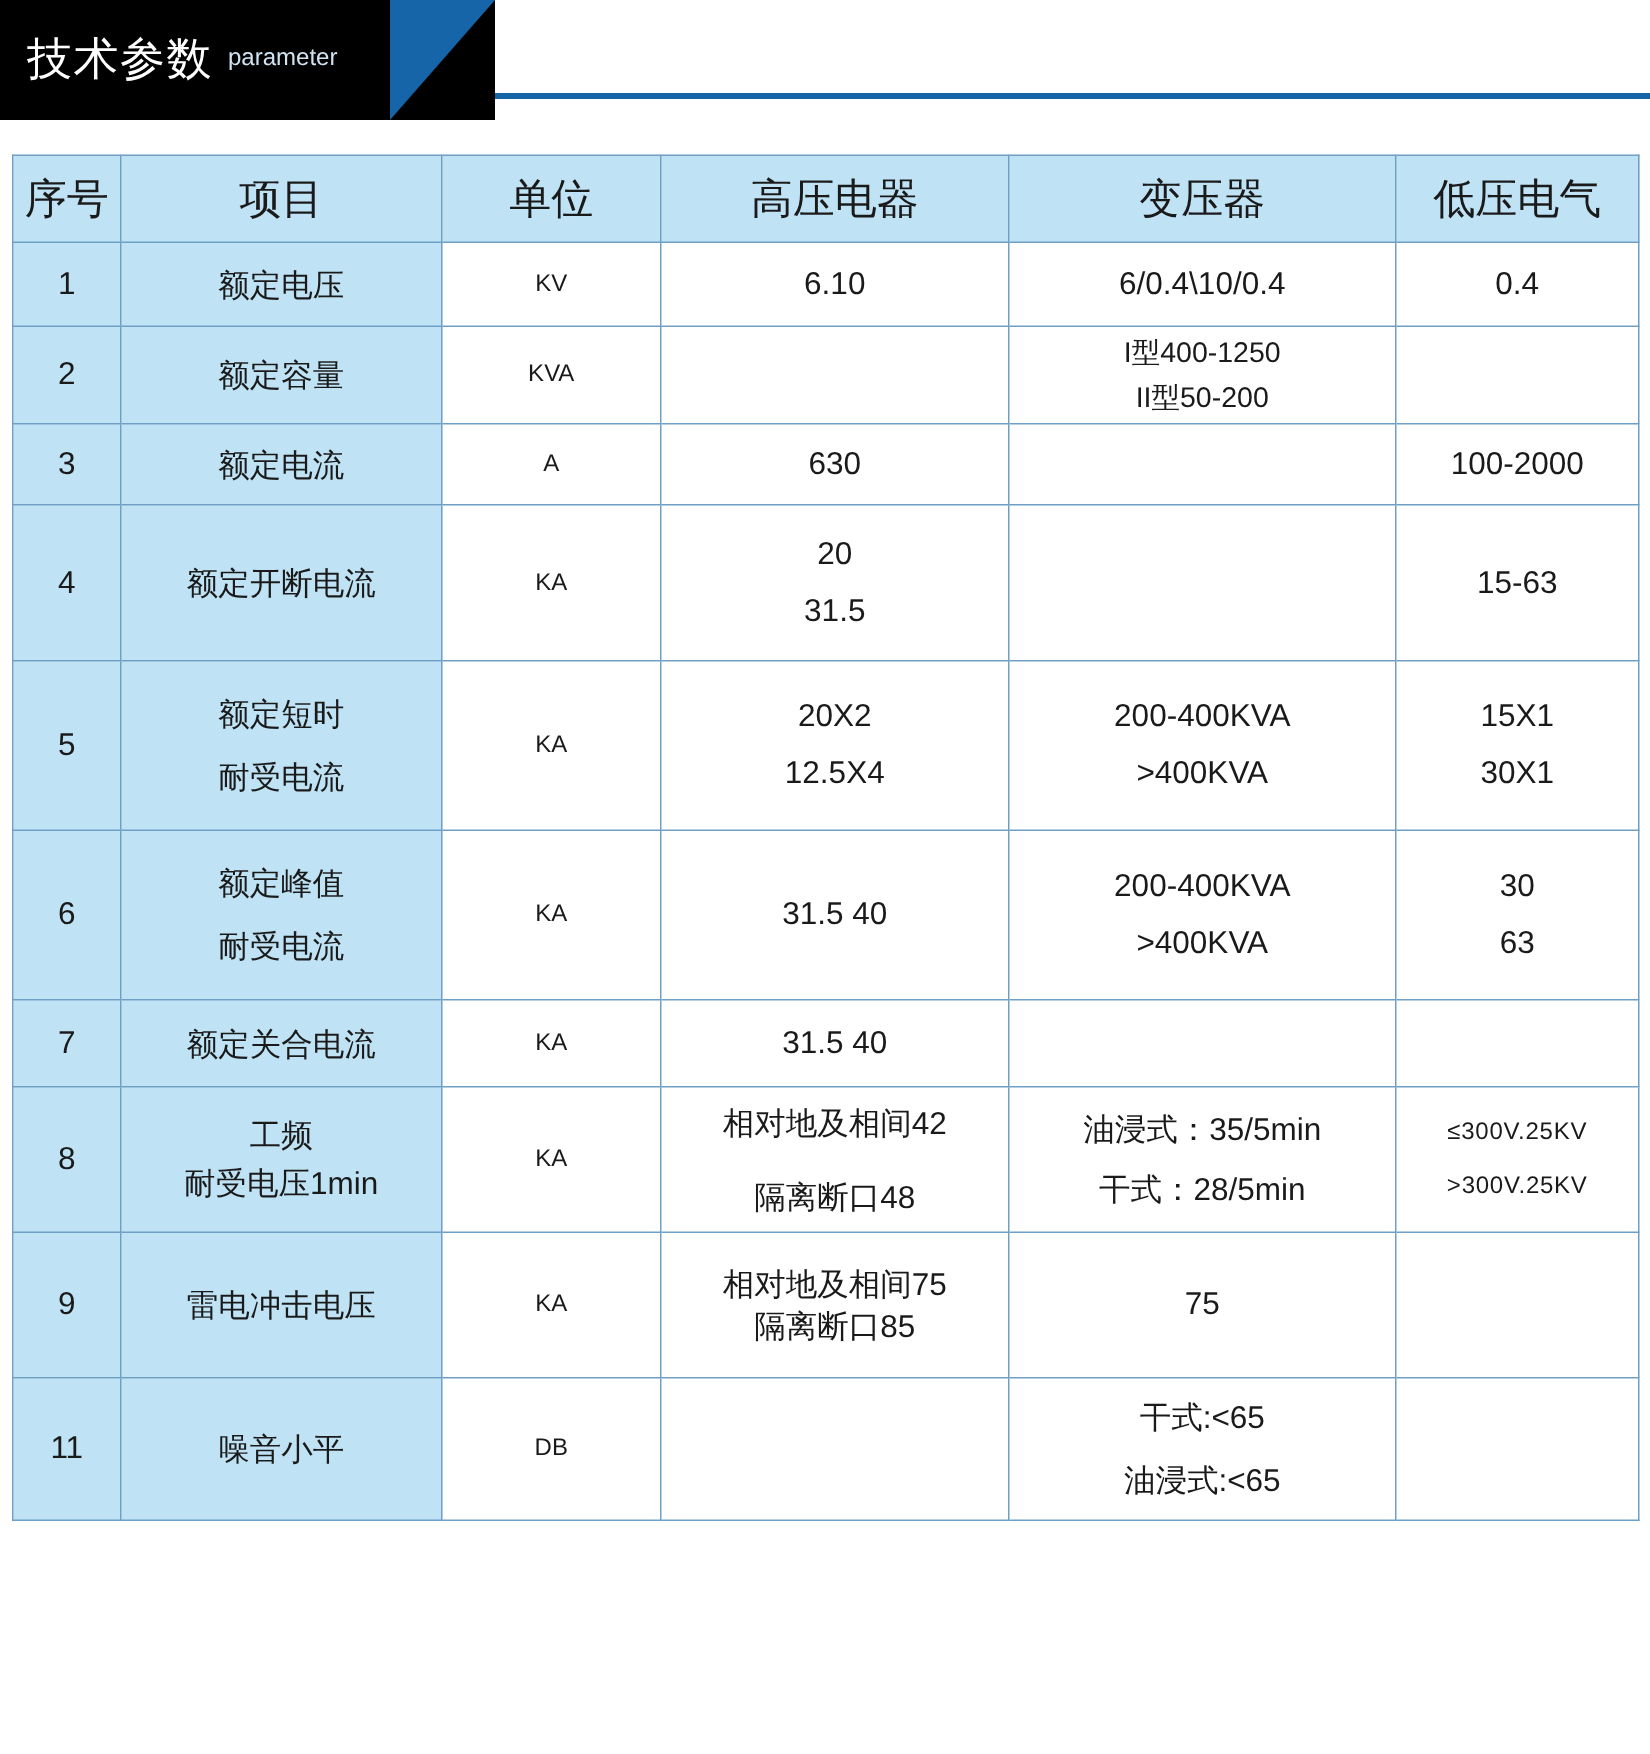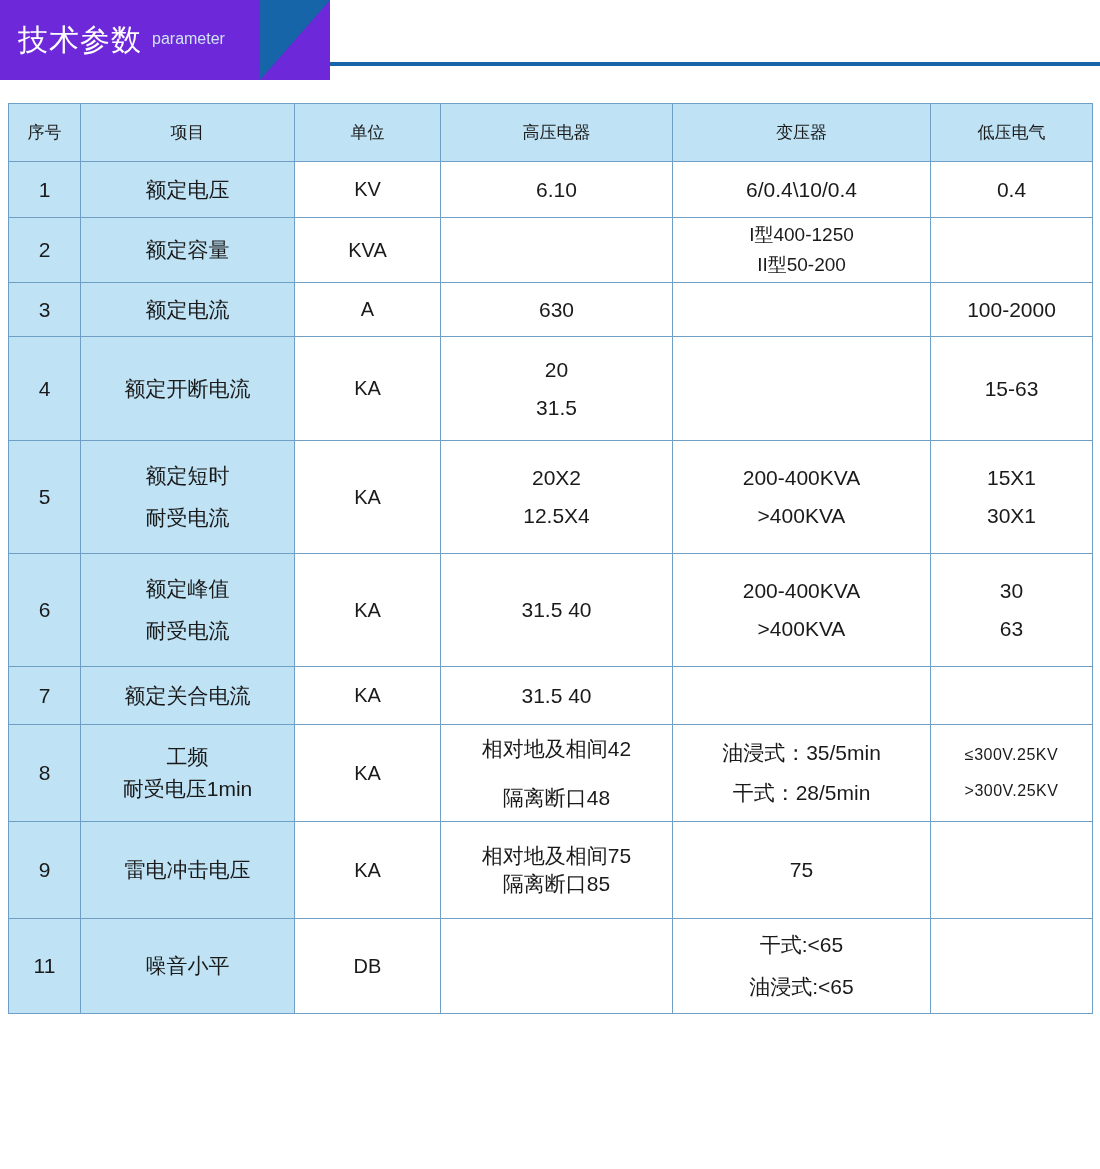--- a/index.html
+++ b/index.html
@@ -13,21 +13,21 @@
     height: 1169px;
     position: relative;
     background: #ffffff;
   }
 
   
   .banner {
     position: absolute;
     left: 0; top: 0;
     width: 330px; height: 80px;
-    background: #6d28d9;
+    background: #000000;
     display: flex;
     align-items: center;
     padding-left: 18px;
     overflow: visible;
   }
   .banner-tail {
     position: absolute;
     left: 260px; top: 0;
     width: 0; height: 0;
     border-top: 80px solid #1565a8;
@@ -80,34 +80,34 @@
   td, th {
     border: 1px solid #6f9fc4;
     text-align: center;
     vertical-align: middle;
     font-weight: normal;
     padding: 4px 3px;
     color: #1a1a1a;
   }
   thead th {
     background: #bfe3f5;
-    font-size: 17px;
+    font-size: 28px;
     height: 58px;
   }
   tbody td {
     background: #ffffff;
     font-size: 21px;
   }
   tbody td.idx,
   tbody td.item {
     background: #bfe3f5;
   }
   tbody td.idx { font-size: 21px; }
   tbody td.item { font-size: 21px; }
-  tbody td.unit { font-size: 20px; }
+  tbody td.unit { font-size: 16px; }
 
   .lines {
     display: flex;
     flex-direction: column;
     justify-content: center;
     gap: 14px;
   }
   .lines.tight { gap: 4px; justify-content: flex-end; }
   .small { font-size: 16px; }
   .mid { font-size: 19px; }

